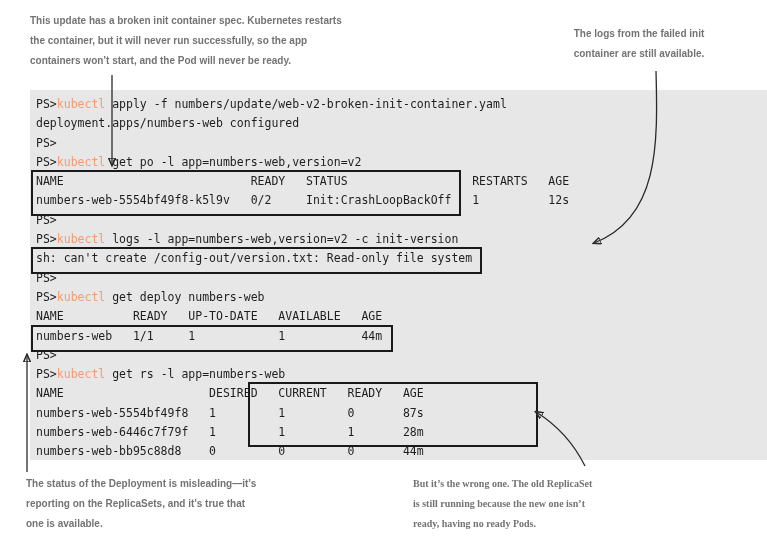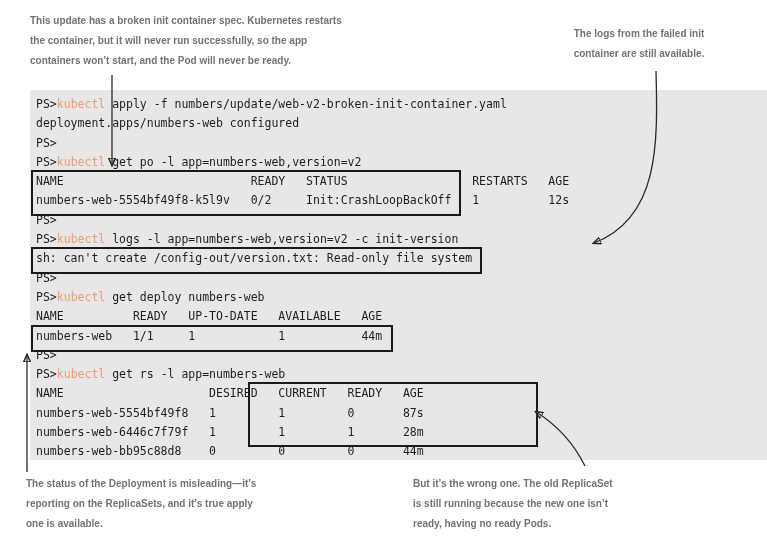--- a/index.html
+++ b/index.html
@@ -3,21 +3,21 @@
 <meta charset="utf-8">
 <style>
   html,body{margin:0;padding:0;background:#ffffff;}
   body{width:767px;height:546px;position:relative;overflow:hidden;
        font-family:"Liberation Sans",sans-serif;}
   .annotation{position:absolute;font-weight:bold;font-size:10px;line-height:20px;
               color:#737373;white-space:pre-line;letter-spacing:0;}
   #ann-top-left{left:30px;top:11px;width:480px;}
   #ann-top-right{left:514px;top:24px;width:250px;text-align:center;}
   #ann-bottom-left{left:26px;top:474px;width:400px;}
-  #ann-bottom-right{left:413px;top:474px;width:345px;}
+  #ann-bottom-right{left:413px;top:474px;width:345px;font-family:Liberation Serif, serif;}
 
   #terminal{position:absolute;left:30px;top:90px;width:766px;height:370px;
             background:#e7e7e7;}
   #term-pre{position:absolute;left:0;top:0;margin:0;padding:5px 0 0 6px;
             font-family:"DejaVu Sans Mono","Liberation Mono",monospace;
             font-size:11.5px;line-height:19.3px;color:#1e1e1e;white-space:pre;}
   .t-line{height:19.3px;}
   .cmd{color:#f19c74;}
 
   .hl-box{position:absolute;border:2px solid #1a1a1a;pointer-events:none;}
@@ -34,21 +34,21 @@
 <body>
 
 <div class="annotation" id="ann-top-left">This update has a broken init container spec. Kubernetes restarts
 the container, but it will never run successfully, so the app
 containers won’t start, and the Pod will never be ready.</div>
 
 <div class="annotation" id="ann-top-right">The logs from the failed init
 container are still available.</div>
 
 <div class="annotation" id="ann-bottom-left">The status of the Deployment is misleading—it’s
-reporting on the ReplicaSets, and it’s true apply
+reporting on the ReplicaSets, and it’s true that
 one is available.</div>
 
 <div class="annotation" id="ann-bottom-right">But it’s the wrong one. The old ReplicaSet
 is still running because the new one isn’t
 ready, having no ready Pods.</div>
 
 <div id="terminal">
   <pre id="term-pre"><div class="t-line">PS&gt;<span class="cmd">kubectl</span> apply -f numbers/update/web-v2-broken-init-container.yaml</div><div class="t-line">deployment.apps/numbers-web configured</div><div class="t-line">PS&gt;</div><div class="t-line">PS&gt;<span class="cmd">kubectl</span> get po -l app=numbers-web,version=v2</div><div class="t-line">NAME                           READY   STATUS                  RESTARTS   AGE</div><div class="t-line">numbers-web-5554bf49f8-k5l9v   0/2     Init:CrashLoopBackOff   1          12s</div><div class="t-line">PS&gt;</div><div class="t-line">PS&gt;<span class="cmd">kubectl</span> logs -l app=numbers-web,version=v2 -c init-version</div><div class="t-line">sh: can't create /config-out/version.txt: Read-only file system</div><div class="t-line">PS&gt;</div><div class="t-line">PS&gt;<span class="cmd">kubectl</span> get deploy numbers-web</div><div class="t-line">NAME          READY   UP-TO-DATE   AVAILABLE   AGE</div><div class="t-line">numbers-web   1/1     1            1           44m</div><div class="t-line">PS&gt;</div><div class="t-line">PS&gt;<span class="cmd">kubectl</span> get rs -l app=numbers-web</div><div class="t-line">NAME                     DESIRED   CURRENT   READY   AGE</div><div class="t-line">numbers-web-5554bf49f8   1         1         0       87s</div><div class="t-line">numbers-web-6446c7f79f   1         1         1       28m</div><div class="t-line">numbers-web-bb95c88d8    0         0         0       44m</div></pre>
   <div class="hl-box" id="box-pods"></div>
   <div class="hl-box" id="box-logs"></div>

